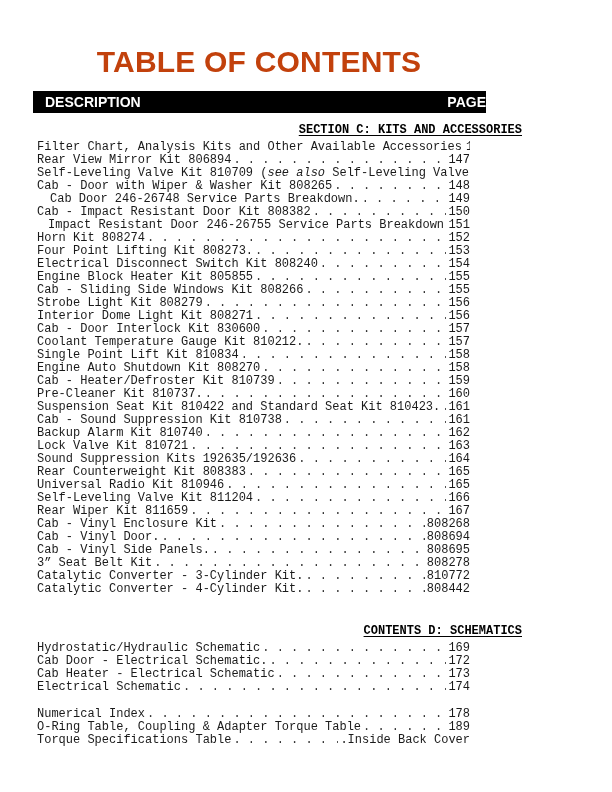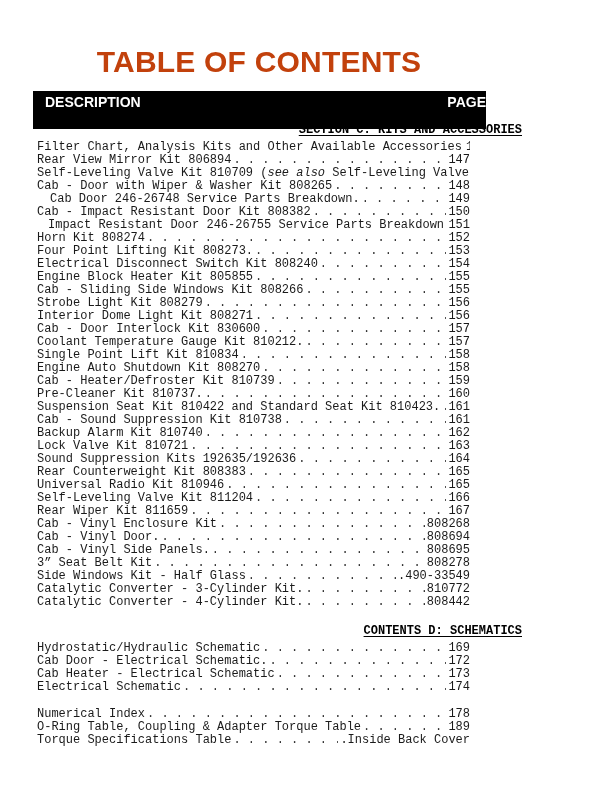--- a/index.html
+++ b/index.html
@@ -6,21 +6,21 @@
     body {
       width: 612px; height: 792px; background: #ffffff; position: relative;
       overflow: hidden; color: #1a1a1a;
     }
     .title {
       position: absolute; left: 0; top: 44px; width: 518px; text-align: center;
       font-family: "Liberation Sans", sans-serif; font-weight: bold; font-size: 30px;
       letter-spacing: 0.2px; color: #c2410c; line-height: 36px;
     }
     .header-bar {
-      position: absolute; left: 33px; top: 91px; width: 453px; height: 38px;
+      position: absolute; left: 33px; top: 91px; width: 453px; height: 22px;
       background: #000; color: #fff;
       font-family: "Liberation Sans", sans-serif; font-weight: bold; font-size: 14px;
     }
     .header-bar .desc { position: absolute; left: 12px; top: 3px; }
     .header-bar .page { position: absolute; right: 0; top: 3px; }
     .section-heading {
       position: absolute; left: 0; width: 522px; text-align: right;
       font-family: Liberation Mono, monospace; font-weight: bold; font-size: 12px;
       color: #000;
     }
@@ -219,25 +219,20 @@
       <span class="label">Cab - Vinyl Side Panels.</span>
       <span class="leader"></span>
       <span class="pg">808695</span>
     </div>
     <div class="entry">
       <span class="label">3” Seat Belt Kit</span>
       <span class="leader"></span>
       <span class="pg">808278</span>
     </div>
     <div class="entry">
-      <span class="label">Side Windows Kit - Half Glass</span>
-      <span class="leader"></span>
-      <span class="pg">.490-33549</span>
-    </div>
-    <div class="entry">
       <span class="label">Catalytic Converter - 3-Cylinder Kit.</span>
       <span class="leader"></span>
       <span class="pg">810772</span>
     </div>
     <div class="entry">
       <span class="label">Catalytic Converter - 4-Cylinder Kit.</span>
       <span class="leader"></span>
       <span class="pg">808442</span>
     </div>
   </div>

